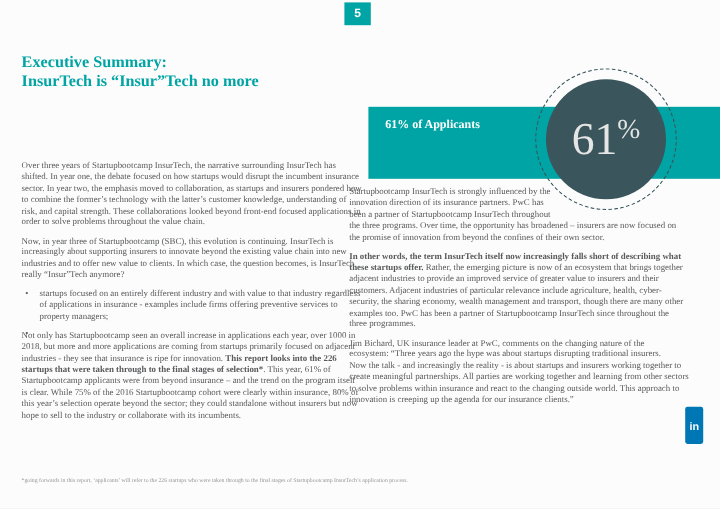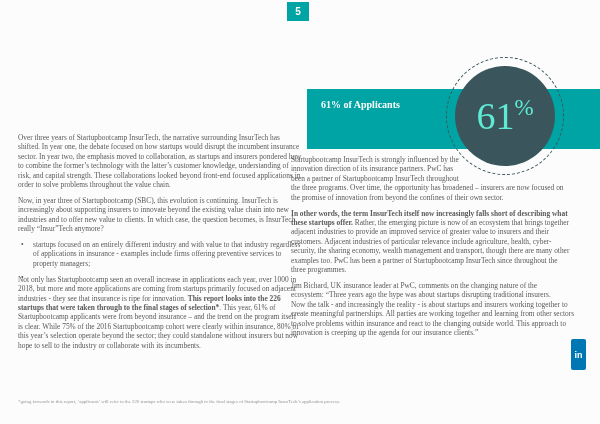--- a/index.html
+++ b/index.html
@@ -39,21 +39,21 @@
     padding:10px 0 0 14px; z-index:1;
   }
   .callout span { display:block; }
   .ring {
     position:absolute; left:446px; top:57px; width:118px; height:118px;
     border:1.5px dashed var(--dark_slate, #3A565C); border-radius:50%;
     box-sizing:border-box; z-index:3; background:transparent;
   }
   .stat-circle {
     position:absolute; left:455px; top:66px; width:100px; height:100px;
-    border-radius:50%; background:var(--dark_slate, #3A565C); color:#5eead4;
+    border-radius:50%; background:var(--dark_slate, #3A565C); color:#e5e5e5;
     display:flex; align-items:center; justify-content:center; z-index:2;
   }
   .stat-num { font-size:38px; line-height:38px; }
   .stat-pct { font-size:23px; position:relative; top:-8px; }
   .circle-spacer { float:right; width:114px; height:20px; }
   .quote-spacer  { float:right; width:22px;  height:10px; }
   .linkedin {
     position:absolute; left:571px; top:307px; width:15px; height:31px;
     background:var(--linkedin_blue, #0077B5); color:#fff; border-radius:2px;
     font-family:"Liberation Sans", sans-serif; font-size:9px; font-weight:bold;
@@ -65,20 +65,24 @@
     font-size:4.8px; line-height:6px; color:var(--footnote_gray, #969696);
   }
 </style>
 </head>
 <body>
 
 <div class="page">
 
   <div class="page-badge">5</div>
 
+  <h1 class="heading">
+    <span class="h-line">Executive Summary:</span>
+    <span class="h-line">InsurTech is “Insur”Tech no more</span>
+  </h1>
 
   <div class="col left">
     <p>Over three years of Startupbootcamp InsurTech, the narrative surrounding InsurTech has shifted. In year one, the debate focused on how startups would disrupt the incumbent insurance sector. In year two, the emphasis moved to collaboration, as startups and insurers pondered how to combine the former’s technology with the latter’s customer knowledge, understanding of risk, and capital strength. These collaborations looked beyond front-end focused applications in order to solve problems throughout the value chain.</p>
     <p>Now, in year three of Startupbootcamp (SBC), this evolution is continuing. InsurTech is increasingly about supporting insurers to innovate beyond the existing value chain into new industries and to offer new value to clients. In which case, the question becomes, is InsurTech really “Insur”Tech anymore?</p>
     <ul class="bullets">
       <li><span class="marker">•</span><span>startups focused on an entirely different industry and with value to that industry regardless of applications in insurance - examples include firms offering preventive services to property managers;</span></li>
       <li><span class="marker">•</span></li>
     </ul>
     <p><span>Not only has Startupbootcamp seen an overall increase in applications each year, over 1000 in 2018, but more and more applications are coming from startups primarily focused on adjacent industries - they see that insurance is ripe for innovation. </span><span class="b">This report looks into the 226 startups that were taken through to the final stages of selection*</span><span>. This year, 61% of Startupbootcamp applicants were from beyond insurance – and the trend on the program itself is clear. While 75% of the 2016 Startupbootcamp cohort were clearly within insurance, 80% of this year’s selection operate beyond the sector; they could standalone without insurers but now hope to sell to the industry or collaborate with its incumbents.</span></p>
   </div>

